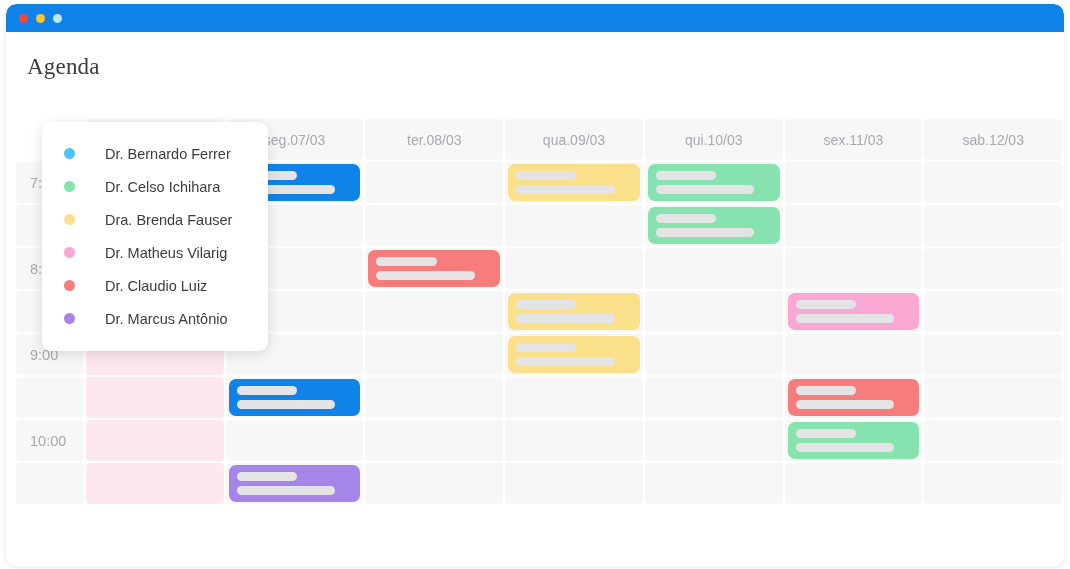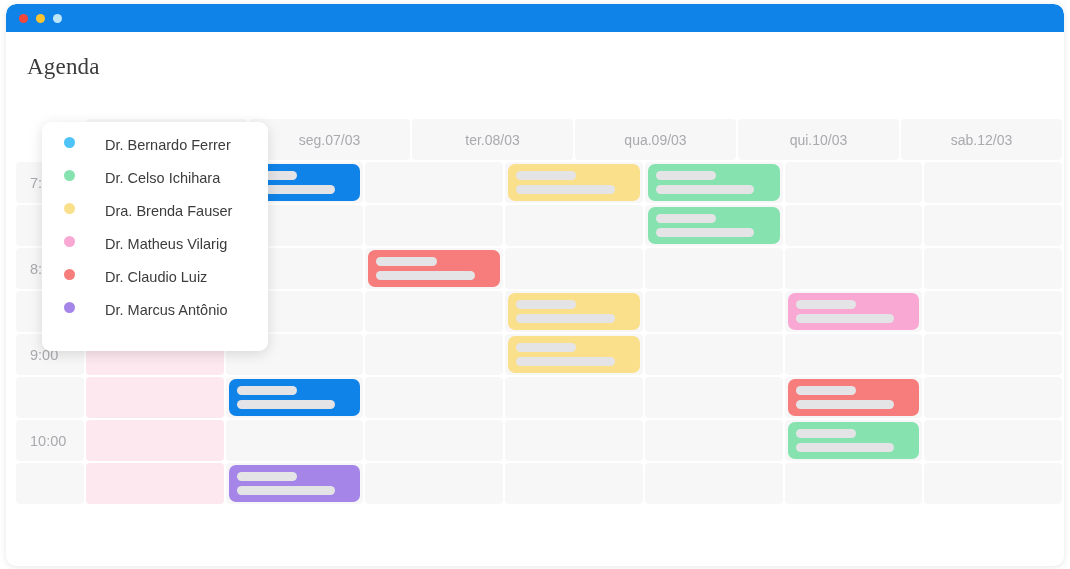--- a/index.html
+++ b/index.html
@@ -107,20 +107,21 @@
     left: 36px; top: 118px;
     width: 226px;
     background: #ffffff;
     border-radius: 9px;
     box-shadow: 0 3px 14px rgba(0,0,0,0.13);
     padding: 15px 0 16px 0;
     z-index: 20;
   }
   .legend-item {
     display: flex;
+    align-items: center;
     height: 33px;
     padding-left: 22px;
   }
   .legend-dot {
     width: 11px; height: 11px;
     border-radius: 50%;
     flex: 0 0 11px;
   }
   .legend-label {
     margin-left: 30px;
@@ -143,20 +144,21 @@
   <div class="page-title">Agenda</div>
 
   <div class="calendar" id="calendar">
       <div class="cal-row header">
         <div class="cell timecol"></div>
         <div class="cell daycol">dom.06/03</div>
         <div class="cell daycol">seg.07/03</div>
         <div class="cell daycol">ter.08/03</div>
         <div class="cell daycol">qua.09/03</div>
         <div class="cell daycol">qui.10/03</div>
+        <div class="cell daycol">sex.11/03</div>
         <div class="cell daycol">sab.12/03</div>
       </div>
       <div class="cal-row">
         <div class="cell timecol">7:00</div>
         <div class="cell daycol sunday"></div>
         <div class="cell daycol">
           <div class="event ev-blue">
             <span class="bar short"></span>
             <span class="bar long"></span>
           </div>

